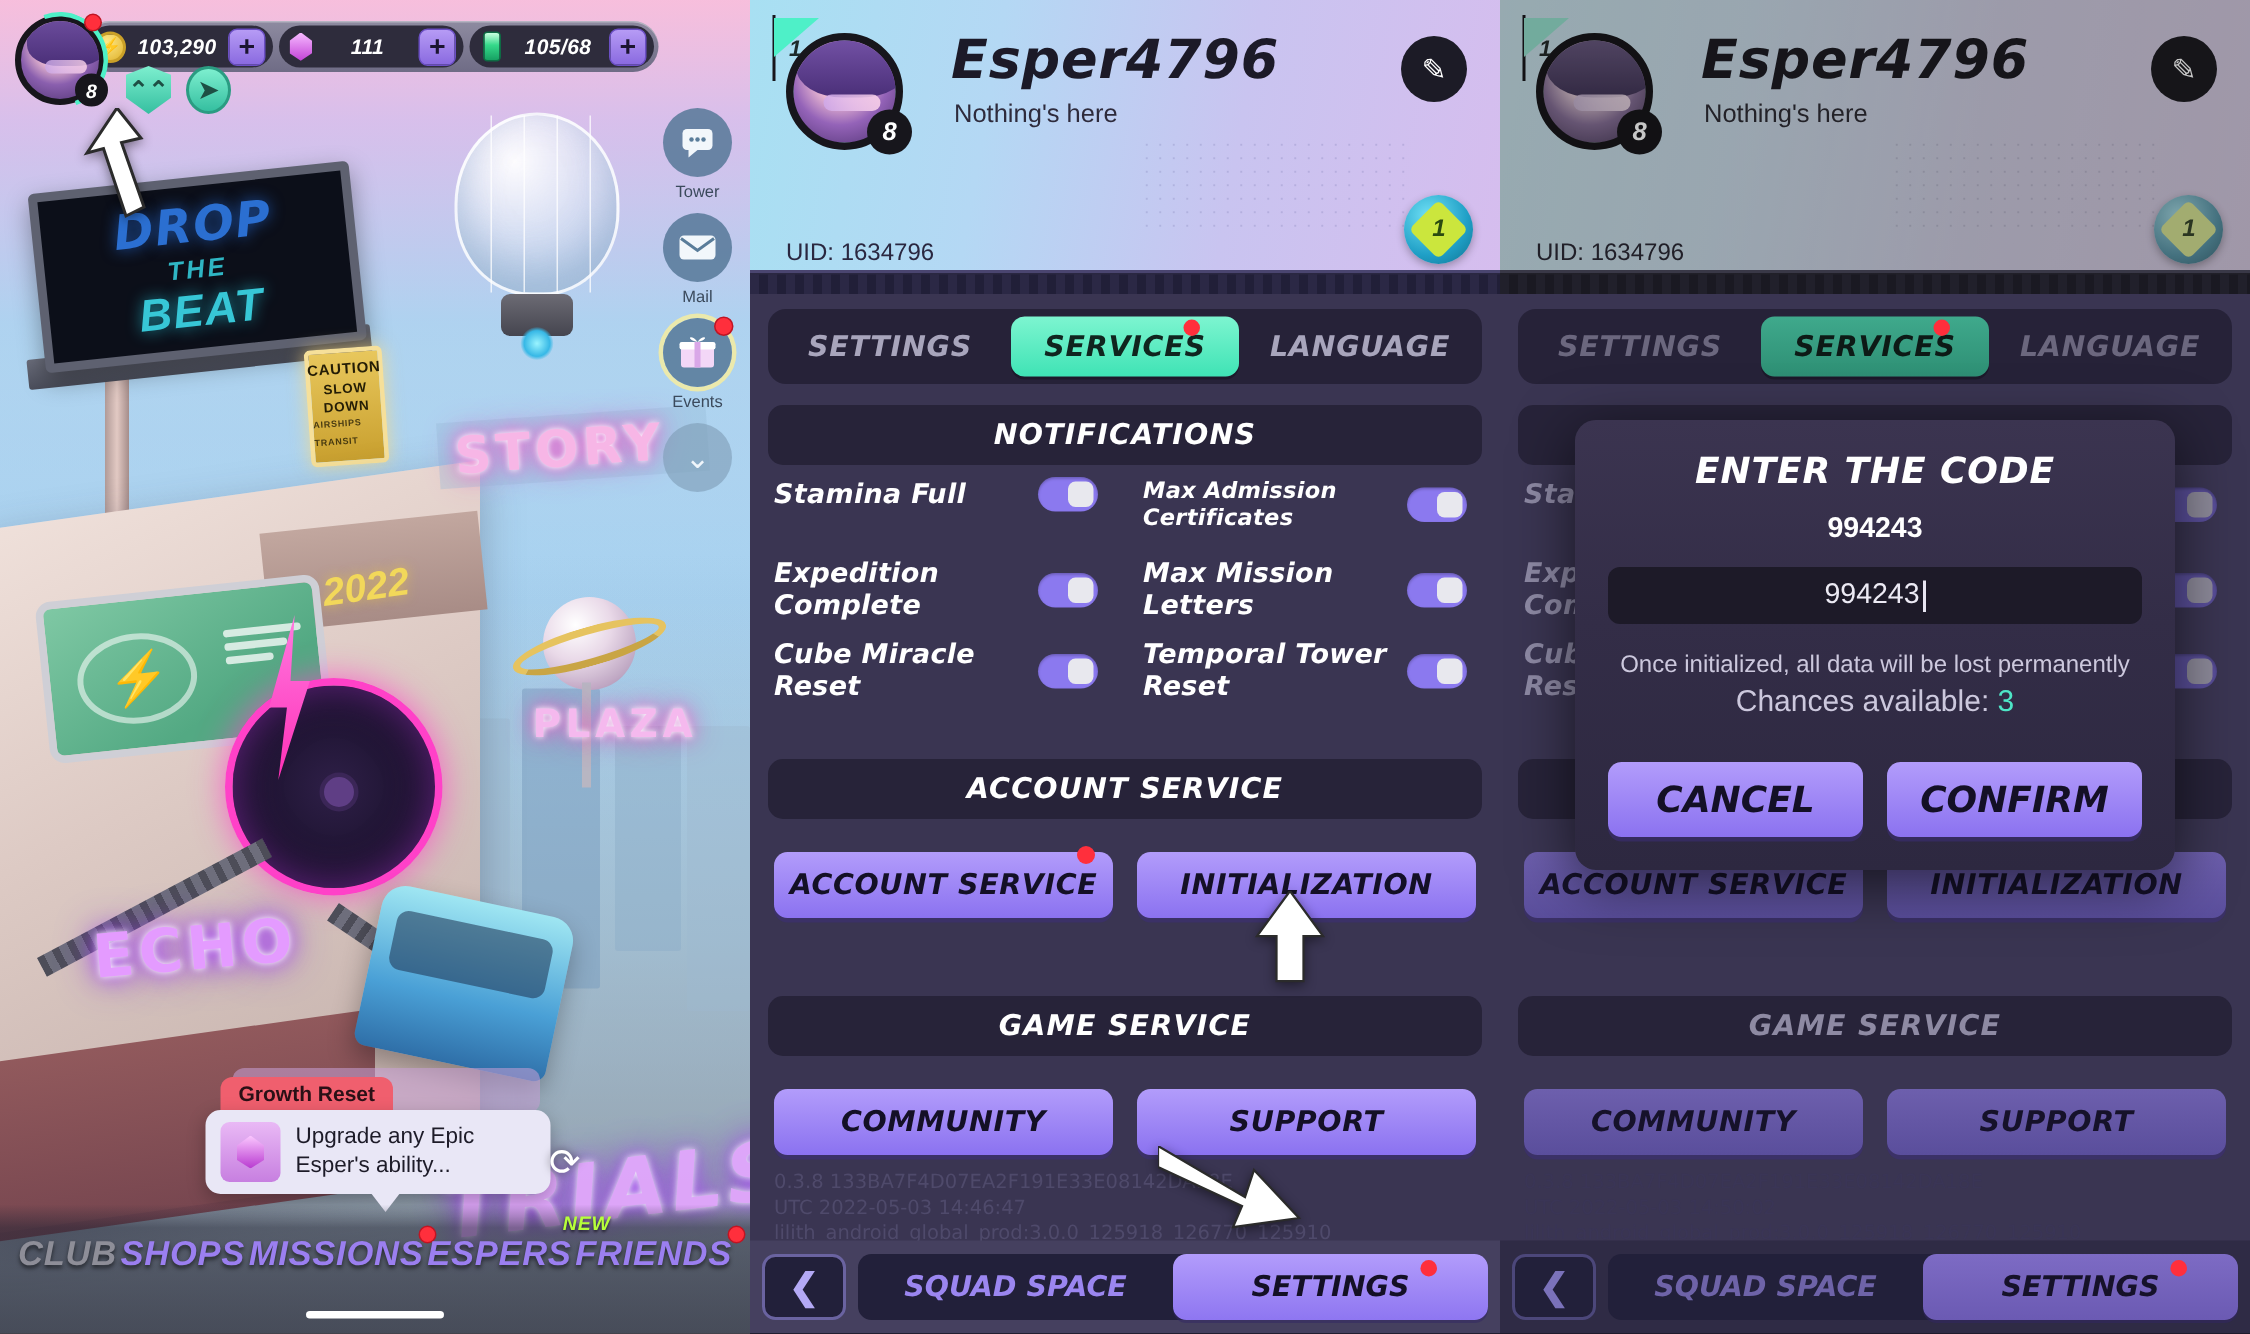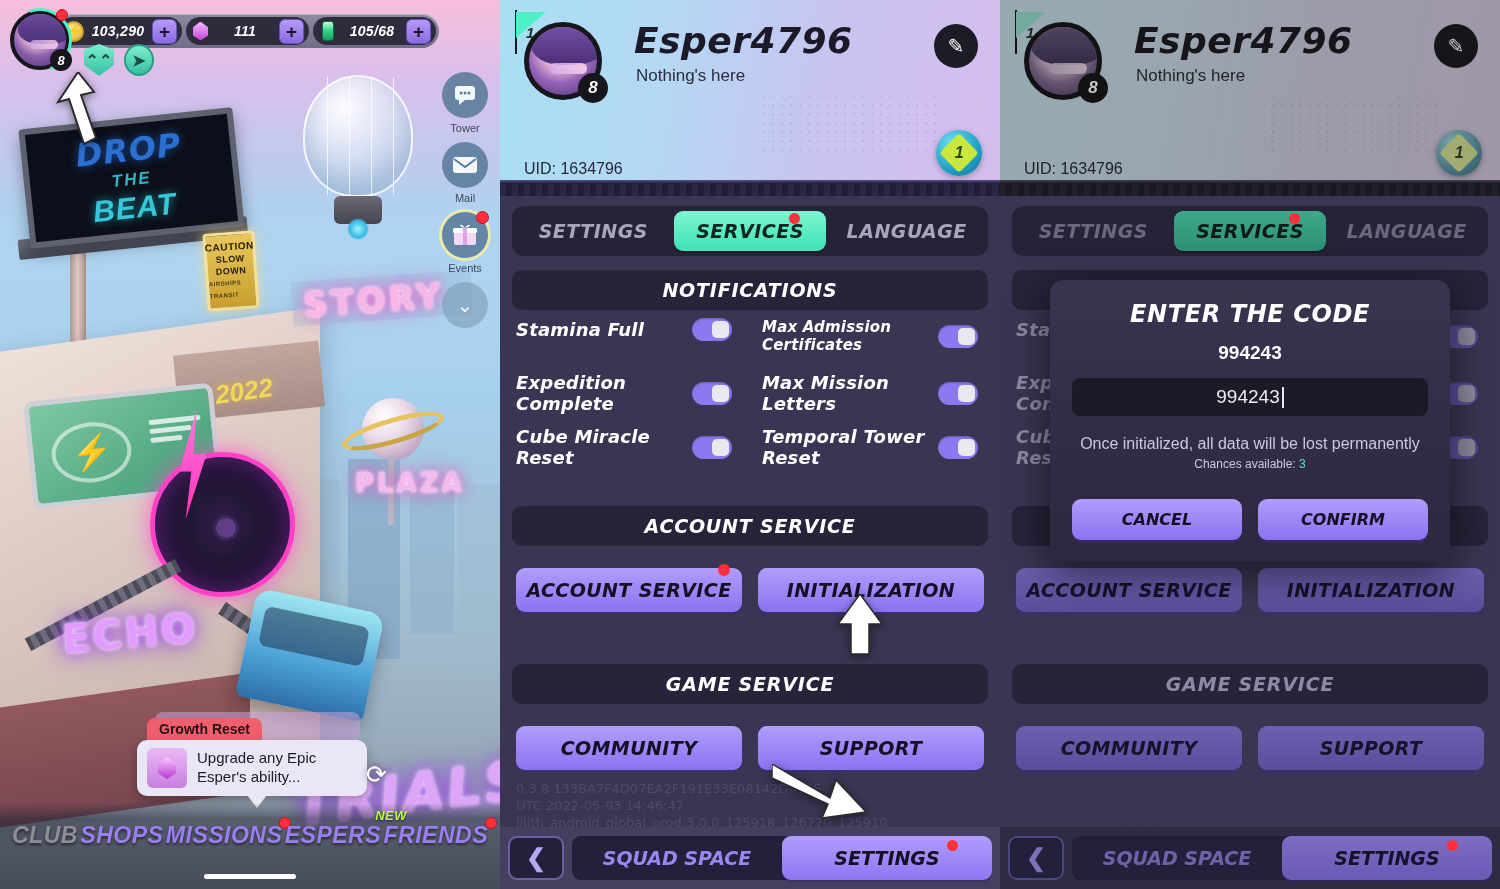--- a/index.html
+++ b/index.html
@@ -306,26 +306,26 @@
     background:linear-gradient(180deg,#3b3450 0%, #332d47 45%, #2d2840 100%);
     border-radius:14px; padding:20px 22px 22px 22px; box-shadow:0 10px 40px rgba(0,0,0,.6); }
   .modal h2 { text-align:center; color:#fff; font-size:24px; font-weight:bold; font-style:italic;
     letter-spacing:.6px; font-family:"DejaVu Sans",sans-serif; }
   .modal .code { text-align:center; color:#fff; font-weight:bold; font-size:19px; margin-top:14px; }
   .modal .codeinput { margin-top:14px; background:#1d1a28; border-radius:8px; height:38px;
     display:flex; align-items:center; justify-content:center; color:#eceaf4; font-size:19px; position:relative; }
   .caret { display:inline-block; width:2px; height:21px; background:#e8e6f2; margin-left:2px;
     vertical-align:-4px; }
   .modal .warn { margin-top:16px; text-align:center; color:#ccc8dd; font-size:16px; line-height:23px; }
-  .modal .chances { margin-top:2px; text-align:center; color:#ccc8dd; font-size:12px; }
+  .modal .chances { margin-top:2px; text-align:center; color:#ccc8dd; font-size:20px; }
   .modal .chances b { color:#4ee5c6; font-weight:normal; }
   .modal-btns { display:flex; gap:16px; margin-top:28px; }
   .mbtn { flex:1; background:linear-gradient(180deg,#b29cfb,#8b72f0); border-radius:9px;
     text-align:center; padding:11px 14px; color:#141026; font-weight:bold; font-style:italic;
-    font-size:16px; font-family:"DejaVu Sans",sans-serif; box-shadow:0 3px 0 rgba(60,45,120,.55); }
+    font-size:24px; font-family:"DejaVu Sans",sans-serif; box-shadow:0 3px 0 rgba(60,45,120,.55); }
 
   #panel-modal .tab { color:#6b677e; }
   #panel-modal .tab.active { background:linear-gradient(180deg,#3fa98c,#2e8f74); color:#0d1a16; }
   #panel-modal .sec-header { color:#8e8aa3; }
   #panel-modal .tlabel { color:#8d89a4; }
   #panel-modal .switch { background:#5a4f9b; }
   #panel-modal .switch i { background:#8d8a9a; }
   #panel-modal .gbtn { background:linear-gradient(180deg,#6d5fad,#5a4e9c); color:#16122a; }
   #panel-modal .seg-item { color:#6e63a8; }
   #panel-modal .seg-item.active { background:linear-gradient(180deg,#7d6bc4,#6b5ab3); color:#16122a; }

